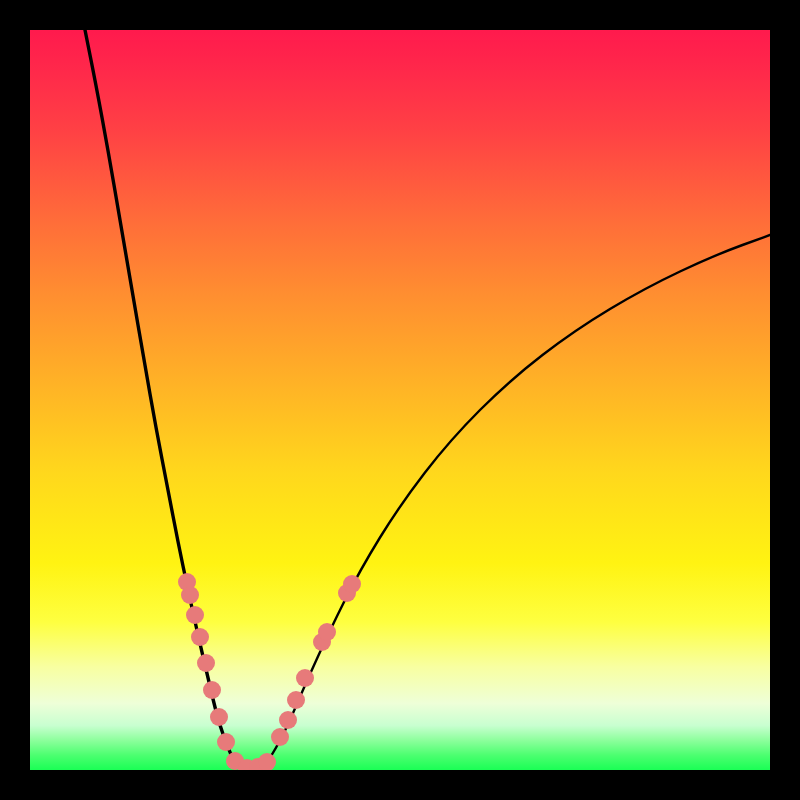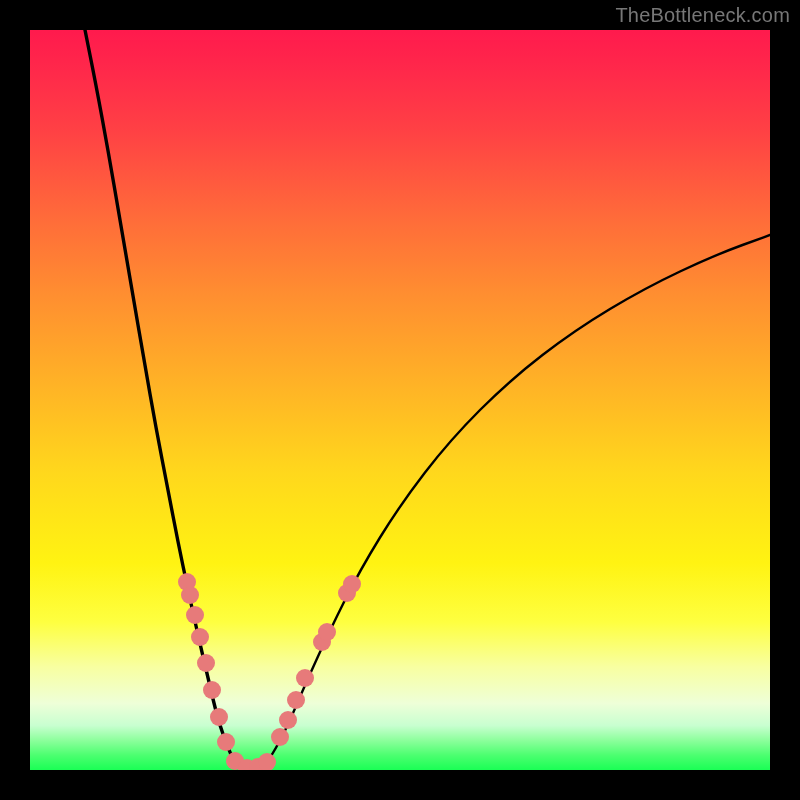--- a/index.html
+++ b/index.html
@@ -103,14 +103,13 @@
           <circle cx="266" cy="670" r="9" fill="#e77a7a" stroke="#d86b6b" stroke-width="0"></circle>
           <circle cx="275" cy="648" r="9" fill="#e77a7a" stroke="#d86b6b" stroke-width="0"></circle>
           <circle cx="292" cy="612" r="9" fill="#e77a7a" stroke="#d86b6b" stroke-width="0"></circle>
           <circle cx="297" cy="602" r="9" fill="#e77a7a" stroke="#d86b6b" stroke-width="0"></circle>
           <circle cx="317" cy="563" r="9" fill="#e77a7a" stroke="#d86b6b" stroke-width="0"></circle>
           <circle cx="322" cy="554" r="9" fill="#e77a7a" stroke="#d86b6b" stroke-width="0"></circle>
         </g>
     </svg>
   </div>
 
-  <div class="watermark">TheBottleneck.com</div>
 </div>
 
 </body></html>

